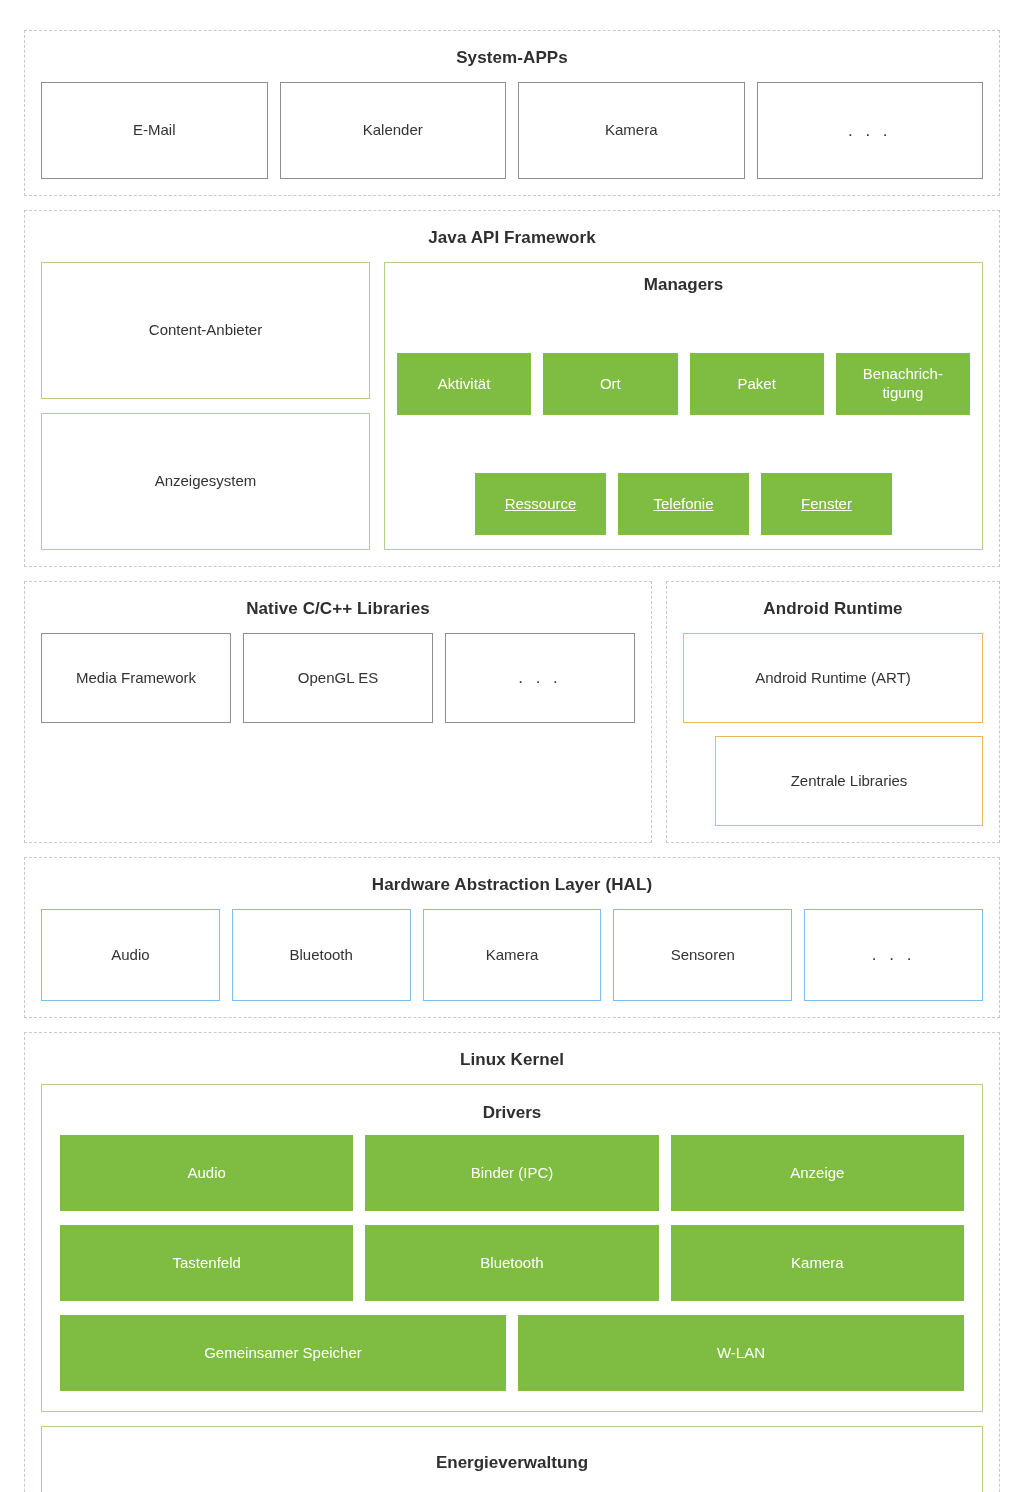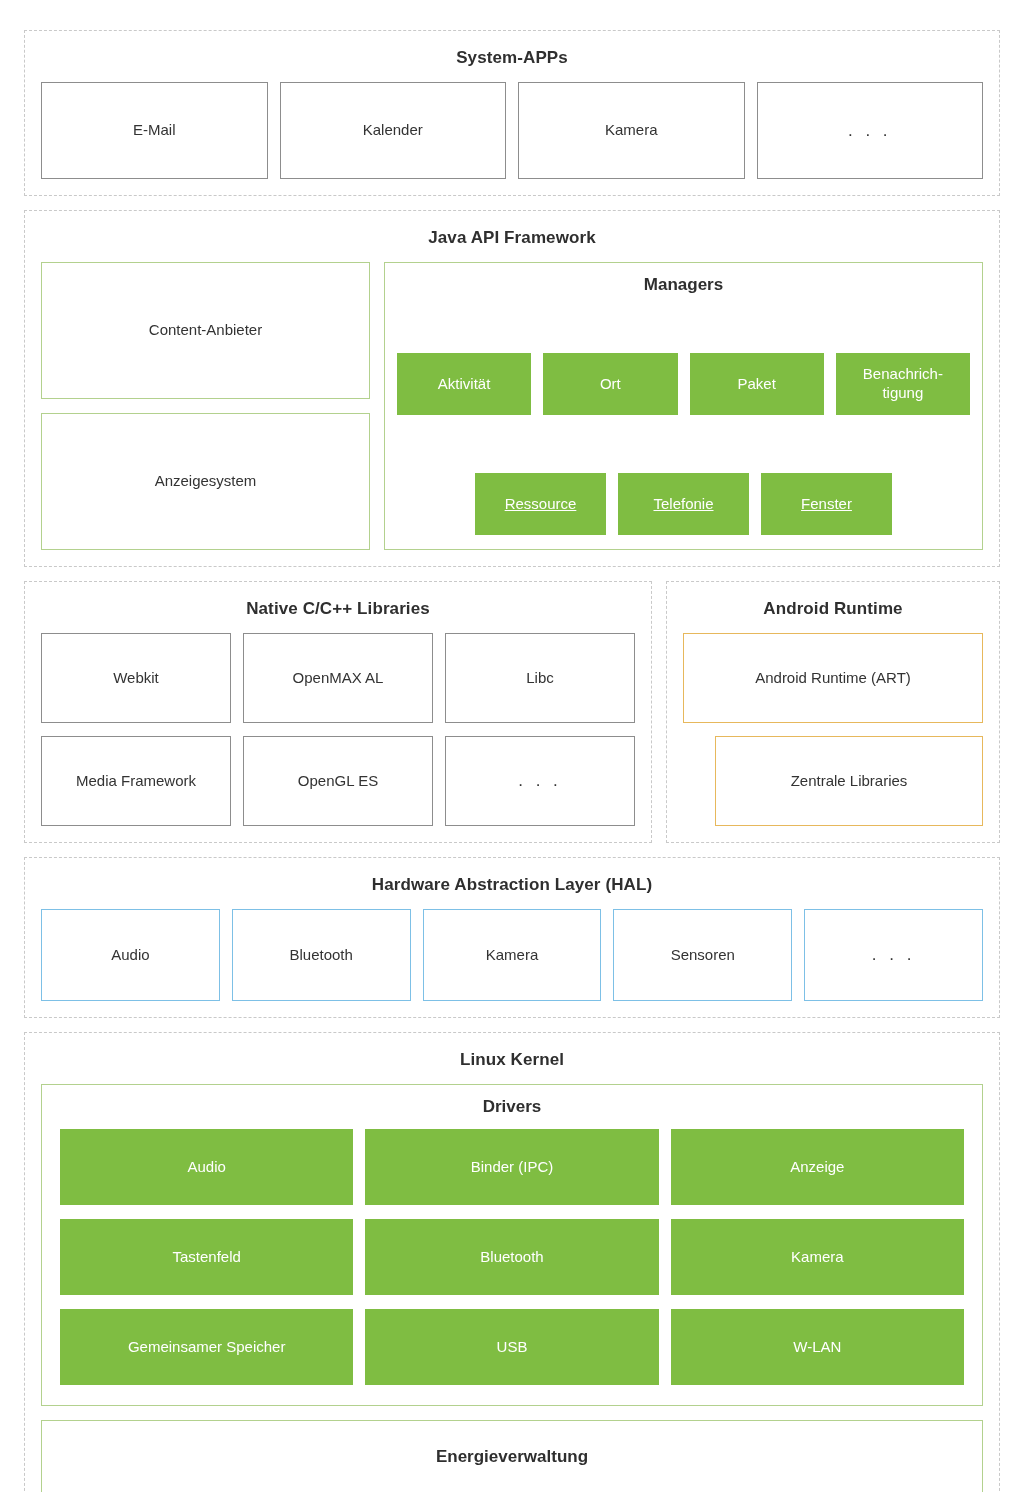--- a/index.html
+++ b/index.html
@@ -128,21 +128,21 @@
   #layer-runtime .box { height: 90px; margin-bottom: 13px; }
   #layer-runtime .box:last-child { margin-bottom: 0; margin-left: 32px; }
 
   
   #layer-hal .box { height: 92px; }
 
   
   .drivers-panel {
     border: 1px solid #b3d18e;
     box-sizing: border-box;
-    padding: 4px 18px 20px 18px;
+    padding: 10px 18px 20px 18px;
     background: #ffffff;
   }
   .drivers-panel .row { margin-bottom: 14px; }
   .drivers-panel .row:last-child { margin-bottom: 0; }
   .drivers-panel .box { height: 76px; font-size: 15px; }
 
   .power-panel {
     border: 1px solid #b3d18e;
     box-sizing: border-box;
     margin-top: 14px;
@@ -222,31 +222,20 @@
         </div>
       </div>
     </div>
   </section>
 
   <div class="mid-strip">
     <section class="layer" id="layer-native">
       <div class="layer-title">Native C/C++ Libraries</div>
       <div class="row">
         <div class="box gray">
-            <span>Webkit</span>
-          </div>
-        <div class="box gray">
-            <span>OpenMAX AL</span>
-          </div>
-        <div class="box gray">
-            <span>Libc</span>
-          </div>
-      </div>
-      <div class="row">
-        <div class="box gray">
             <span>Media Framework</span>
           </div>
         <div class="box gray">
             <span>OpenGL ES</span>
           </div>
         <div class="box gray">
             <span class="dots">. . .</span>
           </div>
       </div>
     </section>
@@ -308,23 +297,20 @@
           </div>
         <div class="box solid-green">
             <span>Kamera</span>
           </div>
       </div>
       <div class="row">
         <div class="box solid-green">
             <span>Gemeinsamer Speicher</span>
           </div>
         <div class="box solid-green">
-            <span>USB</span>
-          </div>
-        <div class="box solid-green">
             <span>W-LAN</span>
           </div>
       </div>
     </div>
 
     <div class="power-panel">
       <span class="power-label">Energieverwaltung</span>
     </div>
   </section>
 

